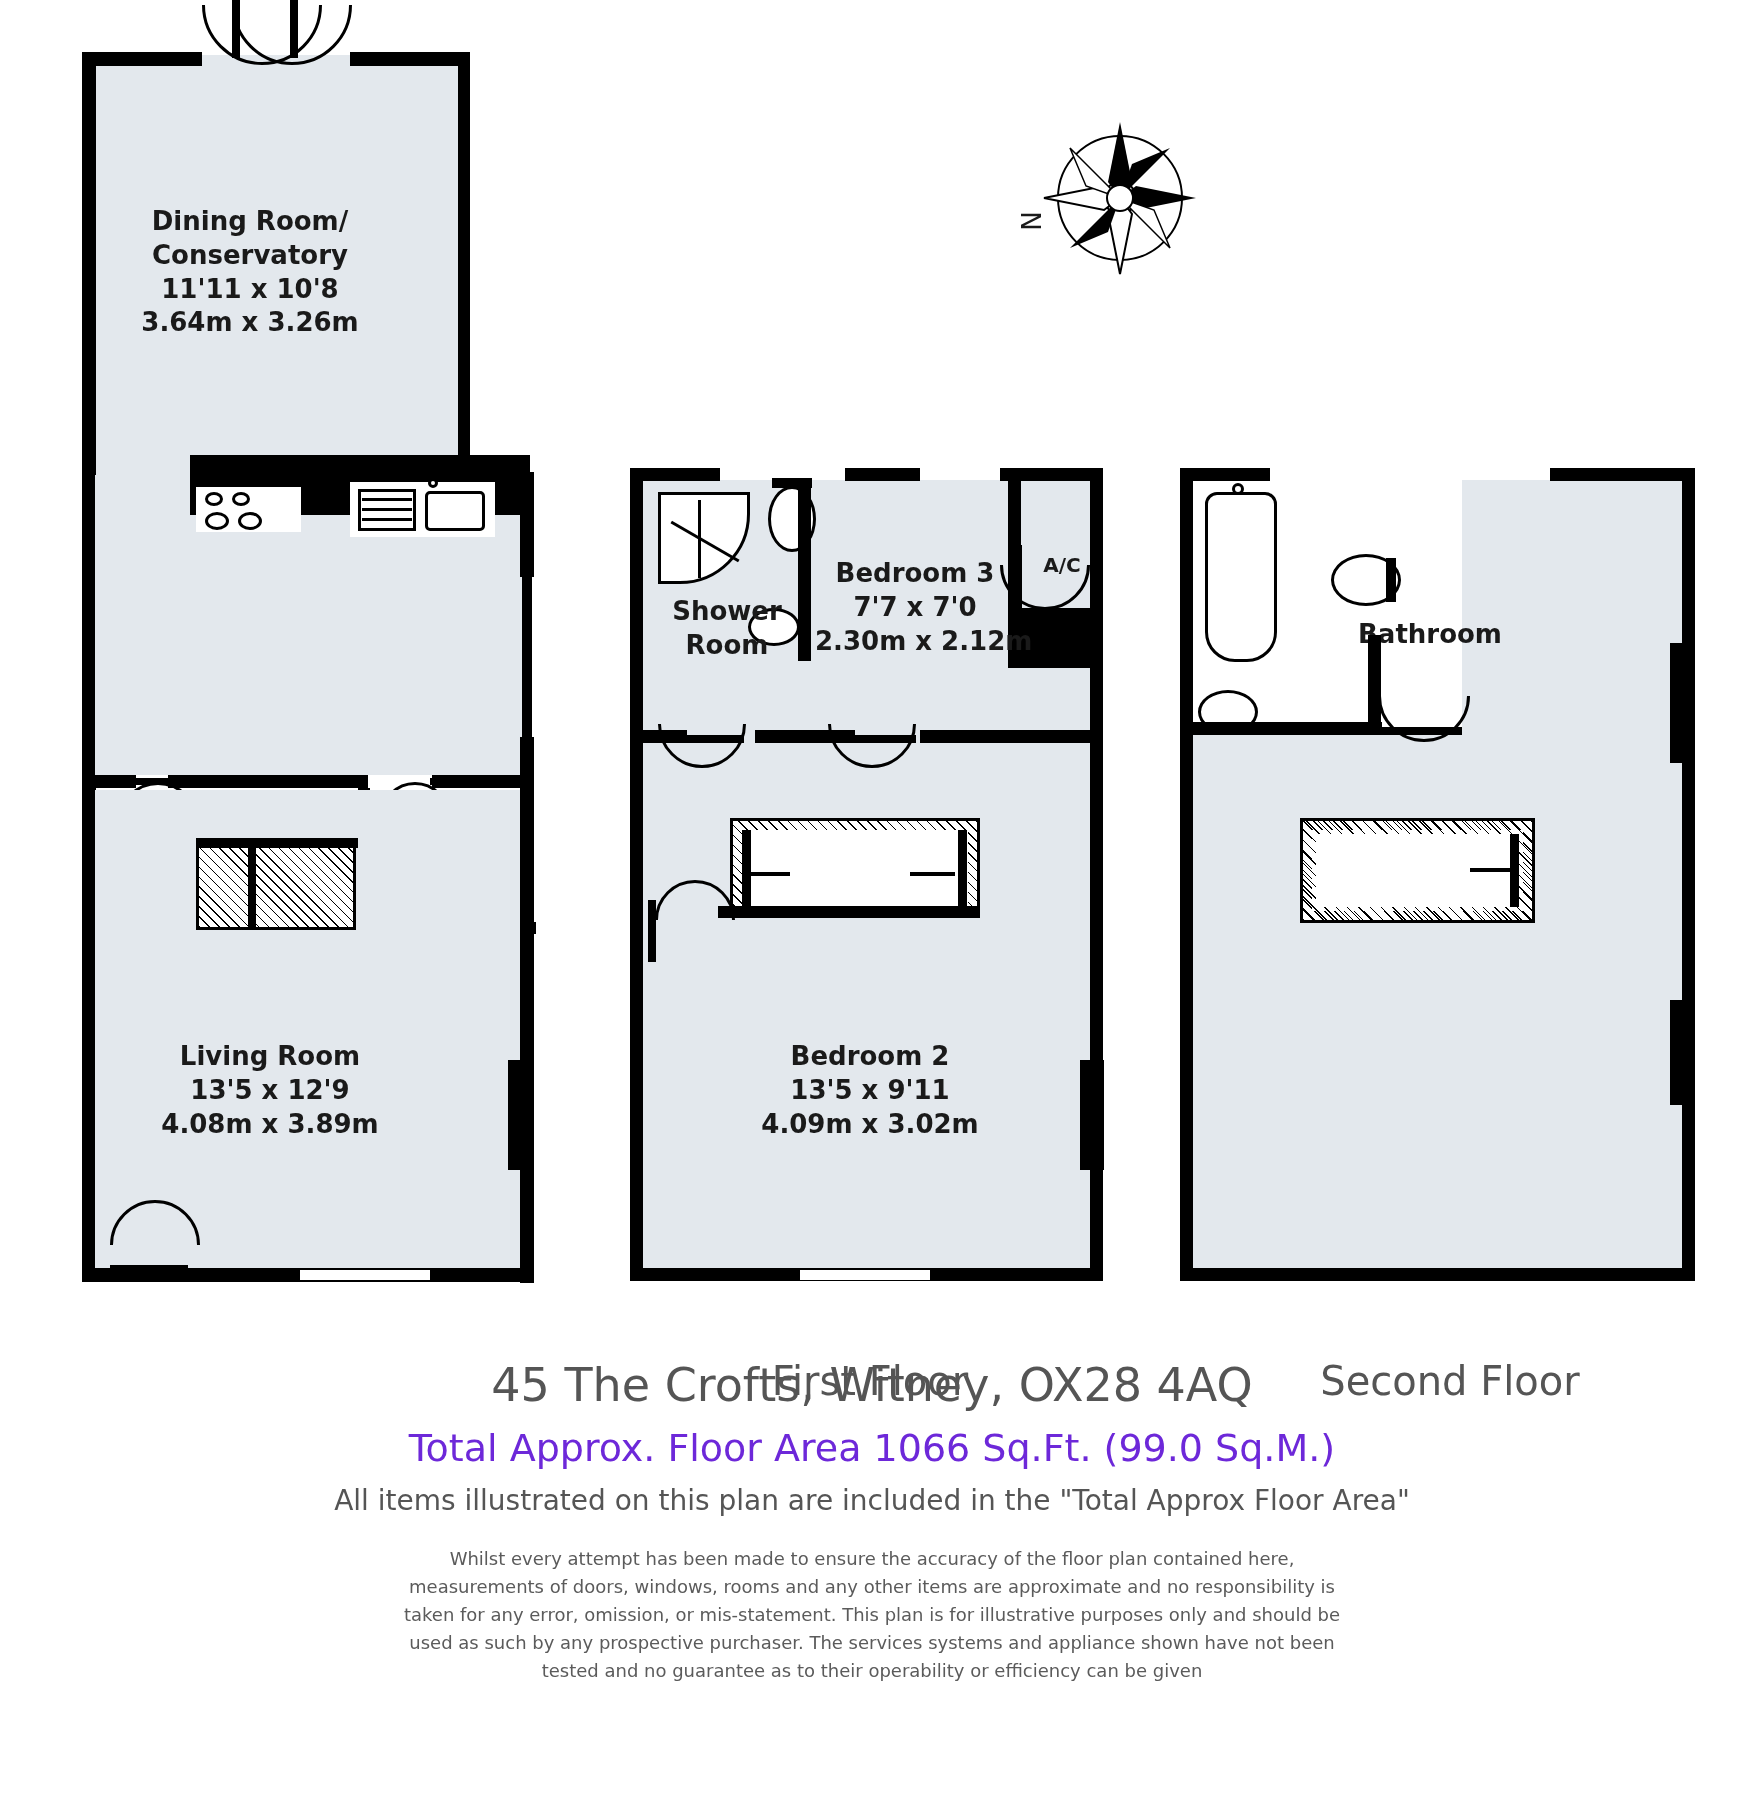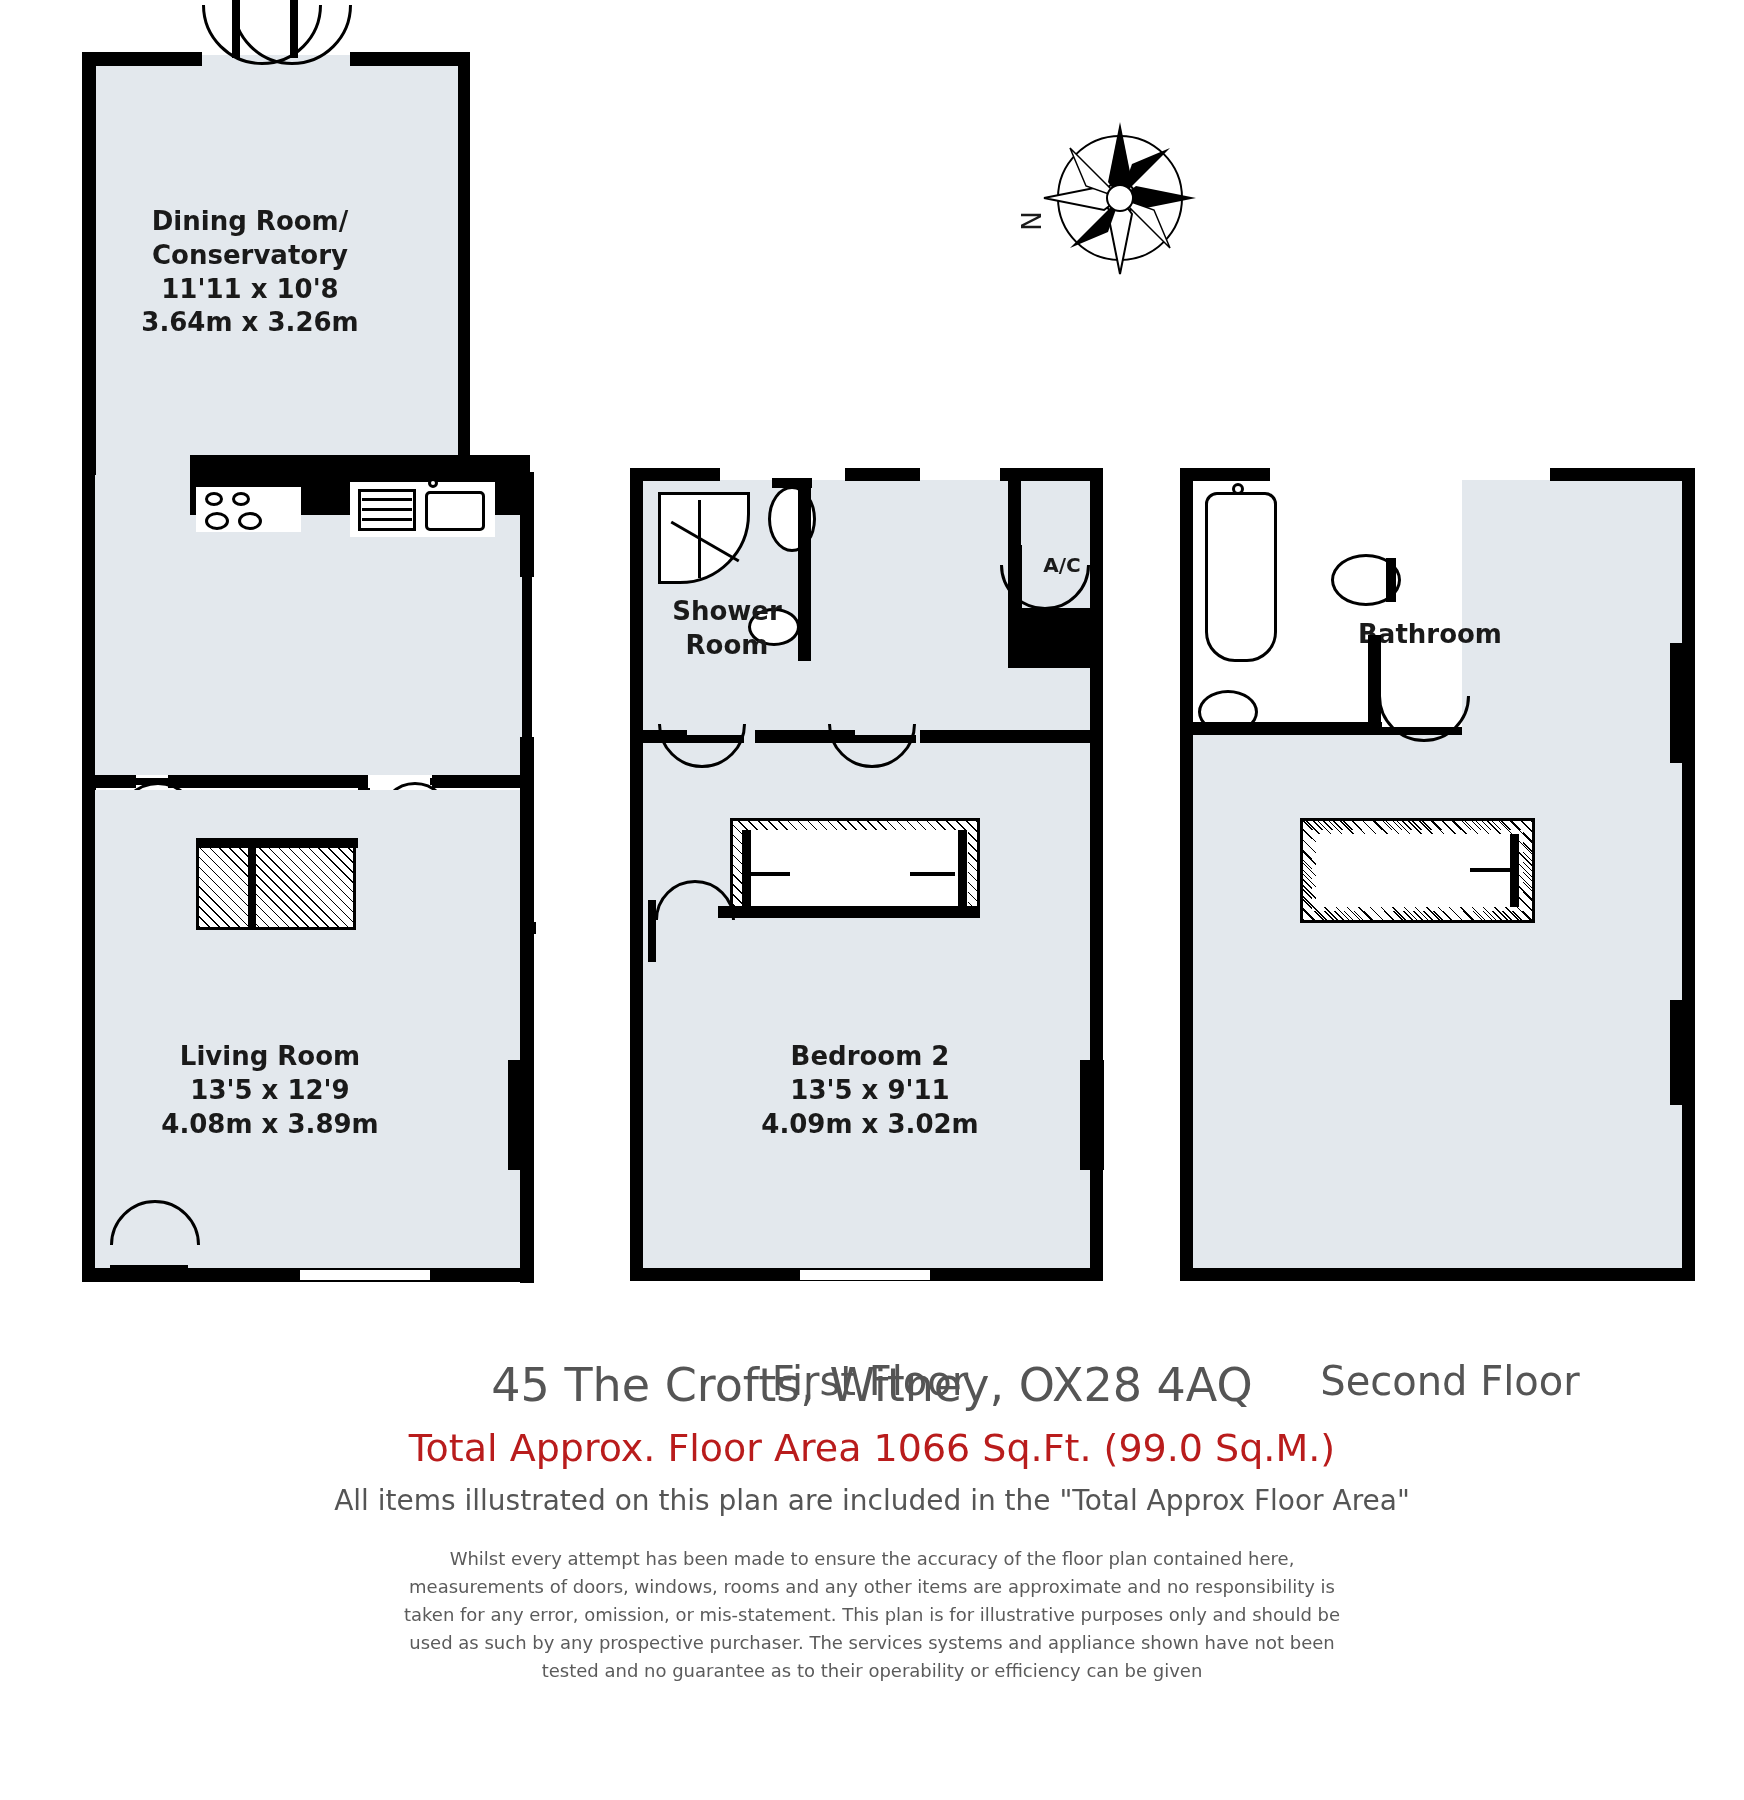--- a/index.html
+++ b/index.html
@@ -64,21 +64,21 @@
     text-align: center;
   }
   .addr {
     font-size: 46px;
     color: #555555;
     margin-top: 18px;
     letter-spacing: 0px;
   }
   .area {
     font-size: 38px;
-    color: #b91c1c;
+    color: #6d28d9;
     margin-top: 14px;
   }
   .incl {
     font-size: 28px;
     color: #555555;
     margin-top: 14px;
   }
   .disclaimer {
     font-size: 18px;
     color: #5b5b5b;
@@ -244,20 +244,25 @@
       <div>Shower</div>
       <div>Room</div>
     </div>
 
     <div class="wall" style="left:198px; top:481px; width:13px; height:180px;"></div>
     <div class="wall" style="left:408px; top:481px; width:13px; height:130px;"></div>
     <div class="wall" style="left:408px; top:608px; width:95px; height:60px;"></div>
     <div class="arc" style="left:400px; top:520px; width:90px; height:90px; border-radius:50%; clip-path: polygon(0 50%, 100% 50%, 100% 100%, 0 100%);"></div>
     <div class="wall" style="left:414px; top:545px; width:8px; height:68px;"></div>
 
+    <div class="label" style="left:215px; top:557px; width:200px;">
+      <div>Bedroom 3</div>
+      <div>7'7 x 7'0</div>
+      <div>2.30m x 2.12m</div>
+    </div>
     <div class="label small" style="left:422px; top:552px; width:80px;">
       <div>A/C</div>
     </div>
 
     <div class="wall" style="left:42px; top:730px; width:45px; height:13px;"></div>
     <div class="wall" style="left:155px; top:730px; width:100px; height:13px;"></div>
     <div class="wall" style="left:320px; top:730px; width:180px; height:13px;"></div>
     <div class="arc" style="left:58px; top:680px; width:88px; height:88px; border-radius:50%; clip-path: polygon(0 50%, 100% 50%, 100% 100%, 0 100%);"></div>
     <div class="wall" style="left:66px; top:735px; width:78px; height:8px;"></div>
     <div class="arc" style="left:228px; top:680px; width:88px; height:88px; border-radius:50%; clip-path: polygon(0 50%, 100% 50%, 100% 100%, 0 100%);"></div>

